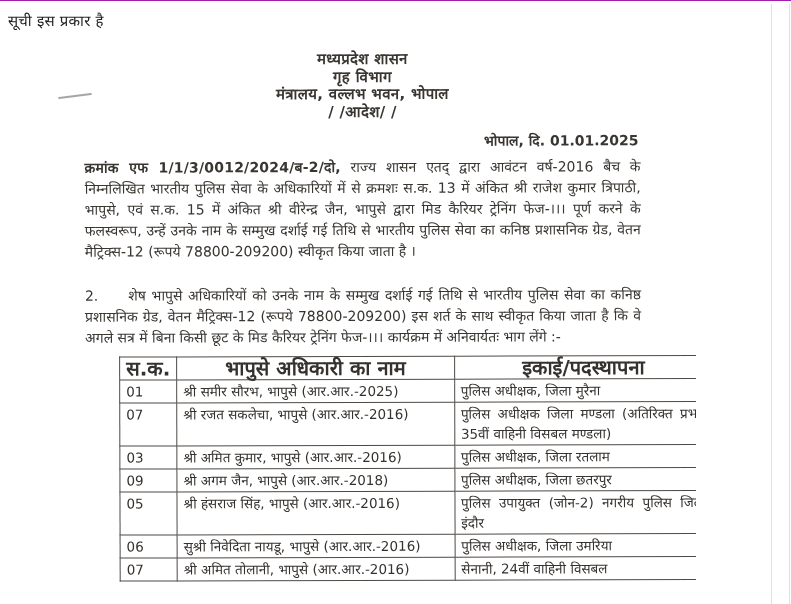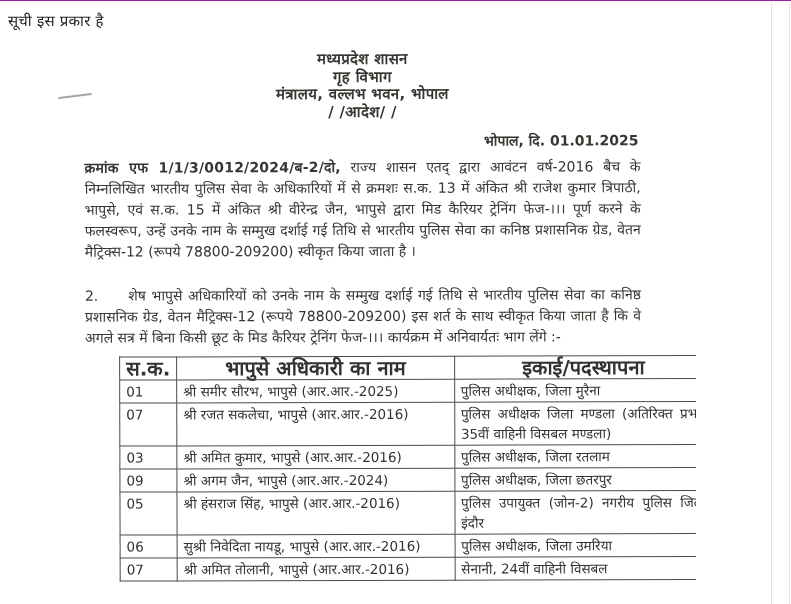--- a/index.html
+++ b/index.html
@@ -124,21 +124,21 @@
             <td class="col-name">श्री रजत सकलेचा, भापुसे (आर.आर.-2016)</td>
             <td class="col-unit">पुलिस अधीक्षक जिला मण्डला (अतिरिक्त प्रभार 35वीं वाहिनी विसबल मण्डला)</td>
           </tr>
           <tr>
             <td class="col-sno">03</td>
             <td class="col-name">श्री अमित कुमार, भापुसे (आर.आर.-2016)</td>
             <td class="col-unit">पुलिस अधीक्षक, जिला रतलाम</td>
           </tr>
           <tr>
             <td class="col-sno">09</td>
-            <td class="col-name">श्री अगम जैन, भापुसे (आर.आर.-2024)</td>
+            <td class="col-name">श्री अगम जैन, भापुसे (आर.आर.-2018)</td>
             <td class="col-unit">पुलिस अधीक्षक, जिला छतरपुर</td>
           </tr>
           <tr>
             <td class="col-sno">05</td>
             <td class="col-name">श्री हंसराज सिंह, भापुसे (आर.आर.-2016)</td>
             <td class="col-unit">पुलिस उपायुक्त (जोन-2) नगरीय पुलिस जिला इंदौर</td>
           </tr>
           <tr>
             <td class="col-sno">06</td>
             <td class="col-name">सुश्री निवेदिता नायडू, भापुसे (आर.आर.-2016)</td>

